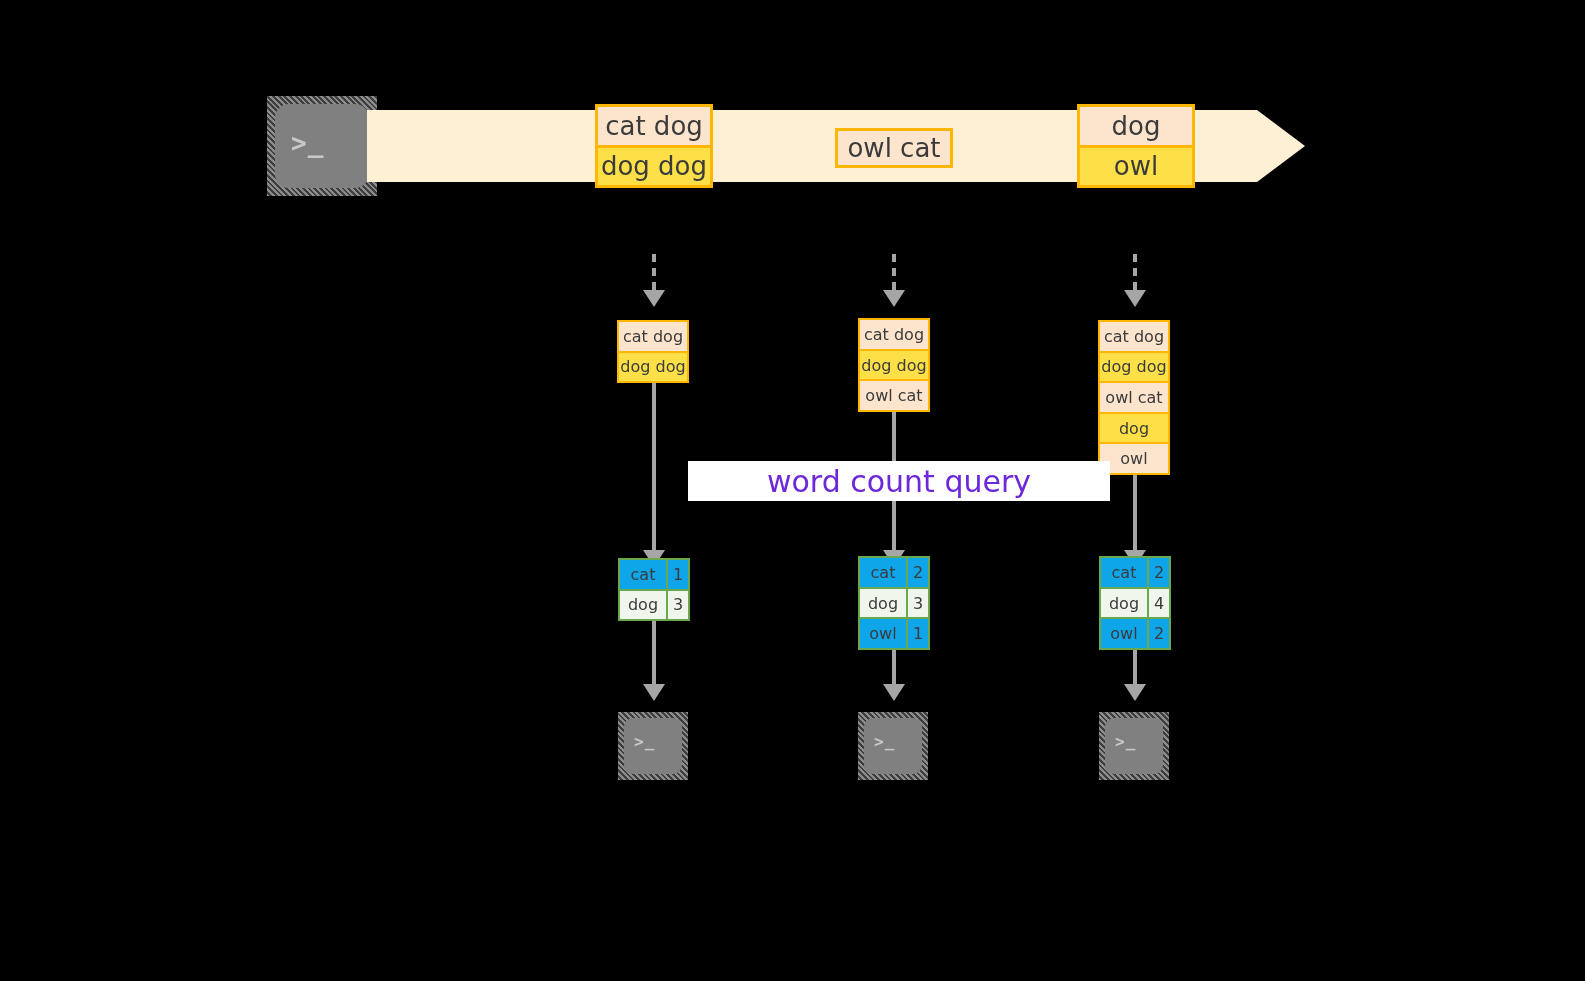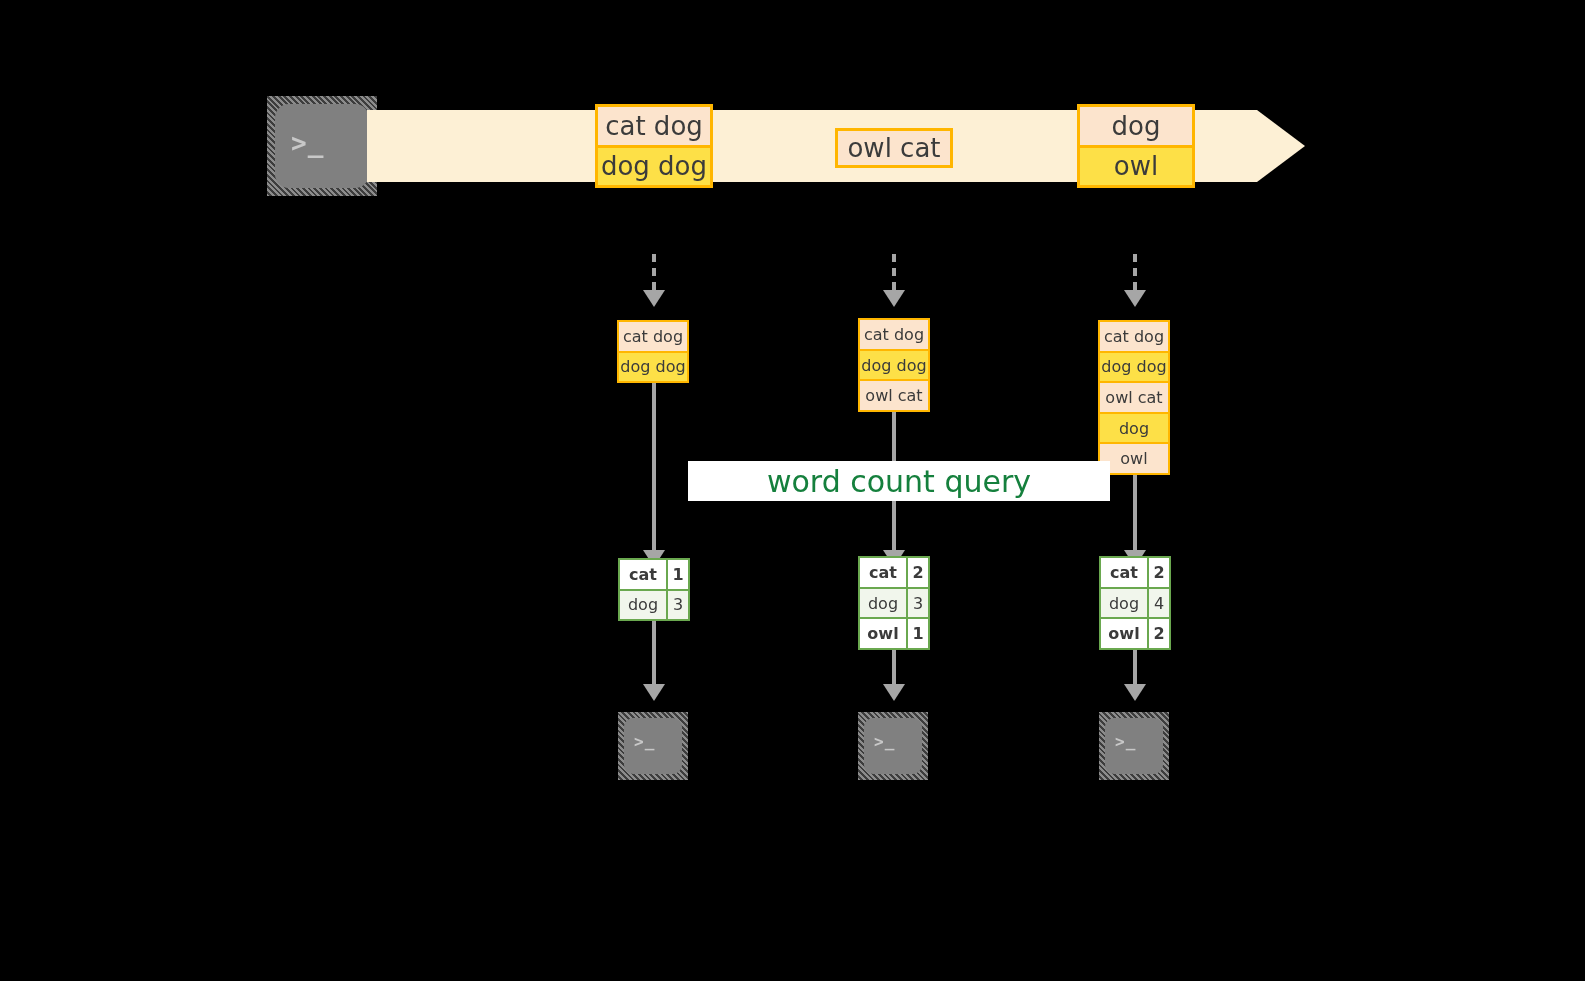--- a/index.html
+++ b/index.html
@@ -109,21 +109,21 @@
     display: flex;
     align-items: center;
     justify-content: center;
     color: #3b3b3b;
     font-size: 16px;
     box-sizing: border-box;
     white-space: nowrap;
   }
   .gtable .gcell.word { flex: 0 0 46px; }
   .gtable .gcell.cnt  { flex: 1 1 auto; border-left: 2px solid #6aa84f; }
-  .gtable .grow.dark .gcell { background: #ffffff; font-weight: bold; }
+  .gtable .grow.dark .gcell { background: #0ea5e9; }
   .gtable .grow.light .gcell { background: #f1f6ec; }
 
   
   .vline {
     position: absolute;
     width: 4px;
     background: #a6a6a6;
   }
   .vline.dashed {
     background: none;
@@ -142,21 +142,21 @@
   
   .caption-band {
     position: absolute;
     background: #ffffff;
     display: flex;
     align-items: center;
     justify-content: center;
   }
   .caption-band .txt {
     font-size: 30px;
-    color: #15803d;
+    color: #6d28d9;
     white-space: nowrap;
   }
 </style>
 </head>
 <body>
 
 <div id="canvas">
 
   <div class="term" style="left:267px; top:96px; width:110px; height:100px;">
     <div class="inner">

